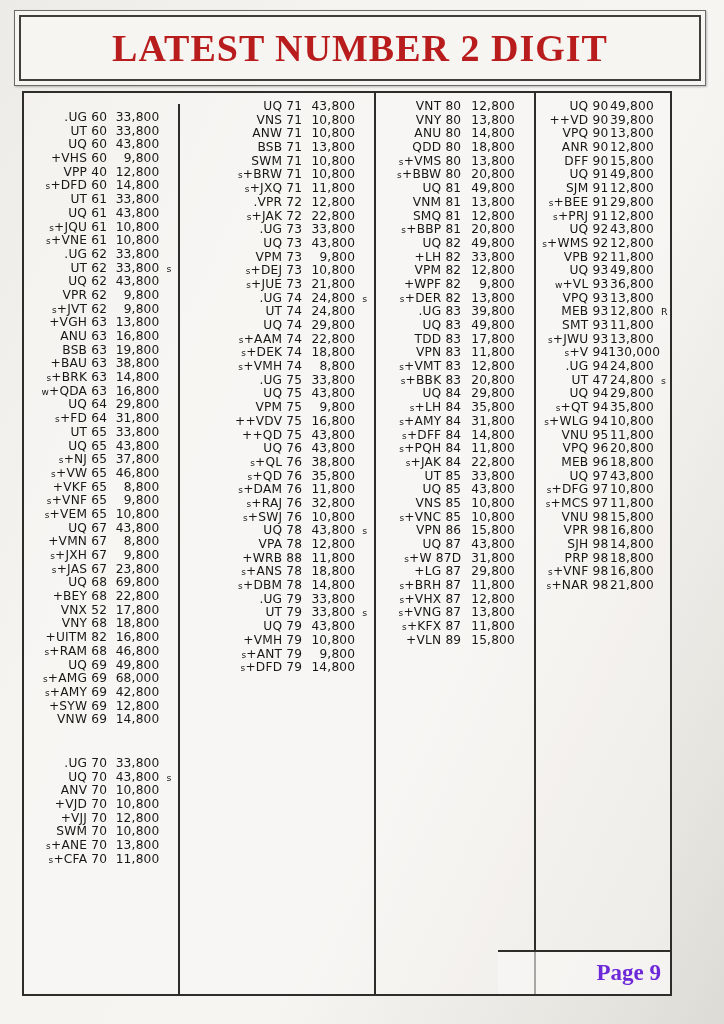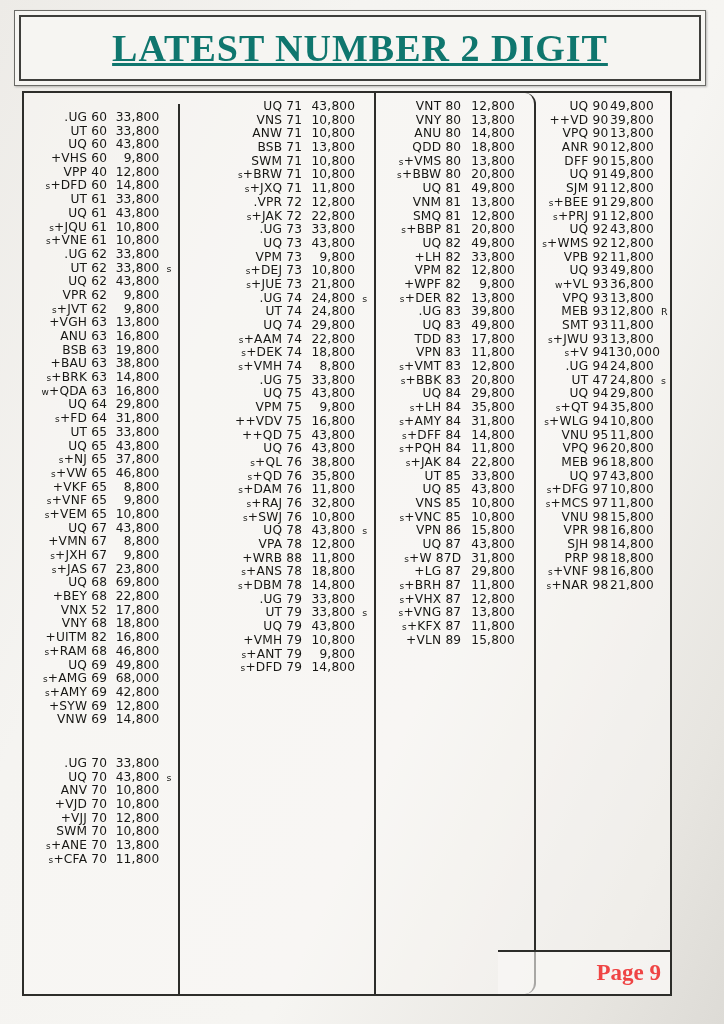--- a/index.html
+++ b/index.html
@@ -12,43 +12,43 @@
     position:absolute; left:14px; top:10px; width:692px; height:76px;
     box-sizing:border-box; border:1px solid #6a6a66; background:#f6f5f2; padding:4px;
     box-shadow:1px 1px 2px rgba(0,0,0,0.25);
   }
   .title-inner {
     width:100%; height:100%; box-sizing:border-box; border:2px solid #3e3e3b;
     display:flex; align-items:center; justify-content:center;
   }
   .title-text {
     margin:0; font-family:"Liberation Serif", serif; font-weight:bold;
-    font-size:38px; letter-spacing:1px; color:#0f766e;text-decoration:underline;
+    font-size:38px; letter-spacing:1px; color:#b91c1c;
   }
   .price-table {
     position:absolute; left:22px; top:91px; width:650px; height:905px;
     box-sizing:border-box; border:2px solid #2d2d2a; display:flex;
     background:rgba(250,249,246,0.45);
   }
   .col { box-sizing:border-box; padding-top:7px; position:relative; }
   .col-1 { flex:0 0 156px; border-right:2px solid #2d2d2a;margin-top:11px; }
   .col-2 { flex:0 0 158px; border-right:2px solid #2d2d2a;margin-left:38px; }
-  .col-3 { flex:0 0 160px; border-right:2px solid #2d2d2a;border-radius:11px; }
+  .col-3 { flex:0 0 160px; border-right:2px solid #2d2d2a; }
   .col-4 { flex:1; }
   .row { display:flex; height:13.7px; line-height:13.7px; font-size:12.2px; color:#171714; }
   .code  { flex:0 0 54%; text-align:right; white-space:pre; letter-spacing:0.2px; }
   .val   { flex:0 0 34%; text-align:right; letter-spacing:0.2px; }
   .sfx   { flex:1; text-align:left; padding-left:7px; font-size:9.5px; line-height:14.5px; }
   .small-prefix { font-size:9px; }
   .group-gap { height:30px; }
   .page-cell {
     position:absolute; right:0; bottom:0; width:172px; height:44px;
     box-sizing:border-box; border-top:2px solid #2d2d2a;
     display:flex; align-items:center; justify-content:flex-end; padding-right:9px;
-    font-family:"Liberation Serif", serif; font-weight:bold; font-size:23px; color:#ef4444;
+    font-family:"Liberation Serif", serif; font-weight:bold; font-size:23px; color:#6d28d9;
     background:rgba(250,249,246,0.6);
   }
 </style>
 </head>
 <body>
 
 <div class="title-box">
   <div class="title-inner">
     <h1 class="title-text">LATEST NUMBER 2 DIGIT</h1>
   </div>

